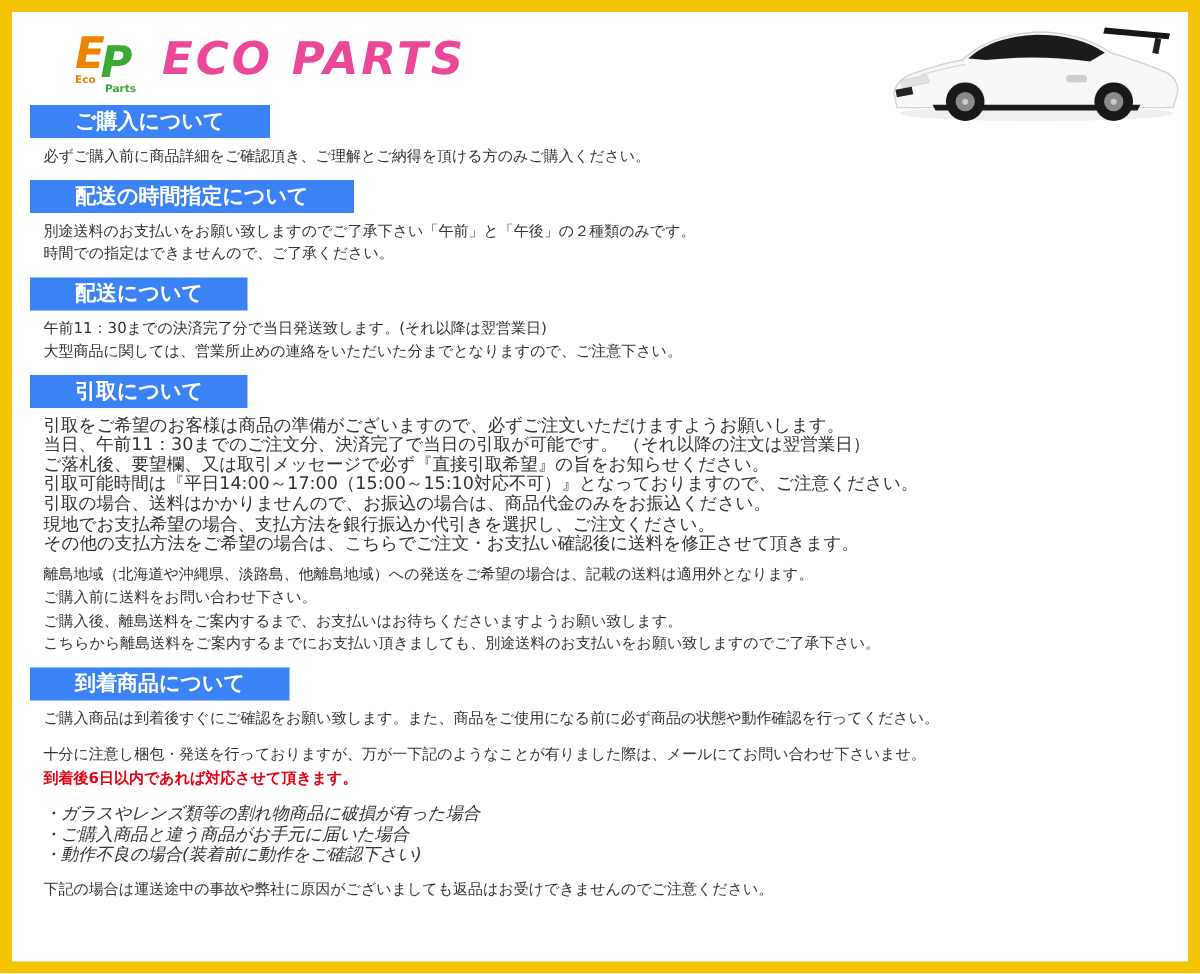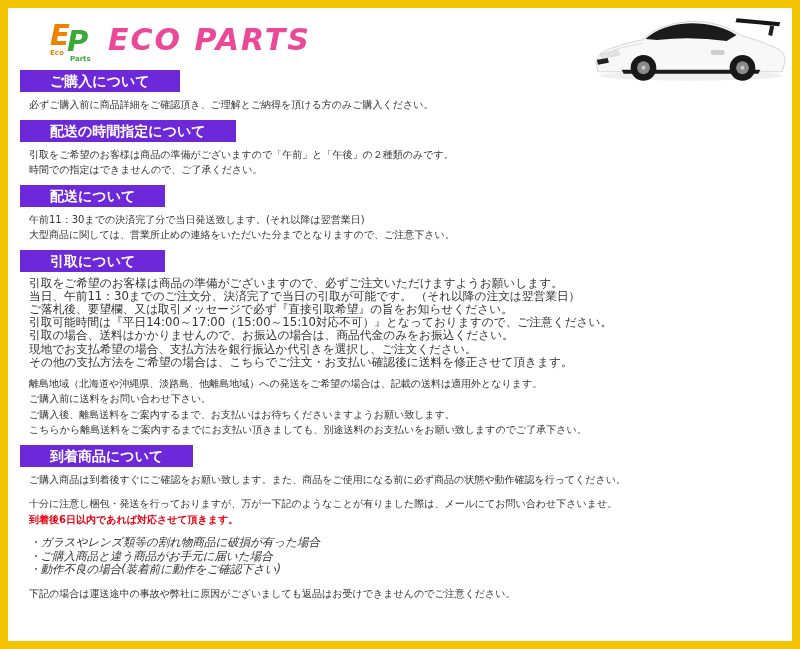--- a/index.html
+++ b/index.html
@@ -12,21 +12,21 @@
   .logo{position:absolute;left:42px;top:10px;display:flex;align-items:center;}
   .mark{width:48px;height:44px;margin-right:10px;}
   .wordmark{
     color:#ec4899;font-size:30px;font-weight:bold;font-style:italic;
     letter-spacing:2px;line-height:44px;
   }
   .car{position:absolute;right:2px;top:2px;width:198px;height:74px;}
   .sections{padding:4px 10px 0 12px;}
   .section{margin-bottom:7px;}
   .bar{
-    display:inline-block;background:#6d28d9;color:#ffffff;
+    display:inline-block;background:#3b82f6;color:#ffffff;
     font-size:14px;font-weight:bold;line-height:16px;
     padding:3px 30px;margin-bottom:5px;text-align:center;
   }
   .lines{padding-left:9px;}
   .line{font-size:10px;line-height:15.5px;color:#333;}
   .line.small{font-size:11.5px;line-height:13.5px;font-style:italic;}
   .line.red{color:#e60012;}
   .line.bold{font-weight:bold;}
   .line.gap{margin-top:9px;}
   
@@ -70,21 +70,21 @@
   <section class="section">
     <div class="bar">ご購入について</div>
     <div class="lines">
           <div class="line">必ずご購入前に商品詳細をご確認頂き、ご理解とご納得を頂ける方のみご購入ください。</div>
         </div>
   </section>
 
   <section class="section">
     <div class="bar">配送の時間指定について</div>
     <div class="lines">
-          <div class="line">引取をご希望のお客様は商品の準備がございますので「午前」と「午後」の２種類のみです。</div>
+          <div class="line">別途送料のお支払いをお願い致しますのでご了承下さい「午前」と「午後」の２種類のみです。</div>
           <div class="line">時間での指定はできませんので、ご了承ください。</div>
         </div>
   </section>
 
   <section class="section">
     <div class="bar">配送について</div>
     <div class="lines">
           <div class="line">午前11：30までの決済完了分で当日発送致します。(それ以降は翌営業日)</div>
           <div class="line">大型商品に関しては、営業所止めの連絡をいただいた分までとなりますので、ご注意下さい。</div>
         </div>

